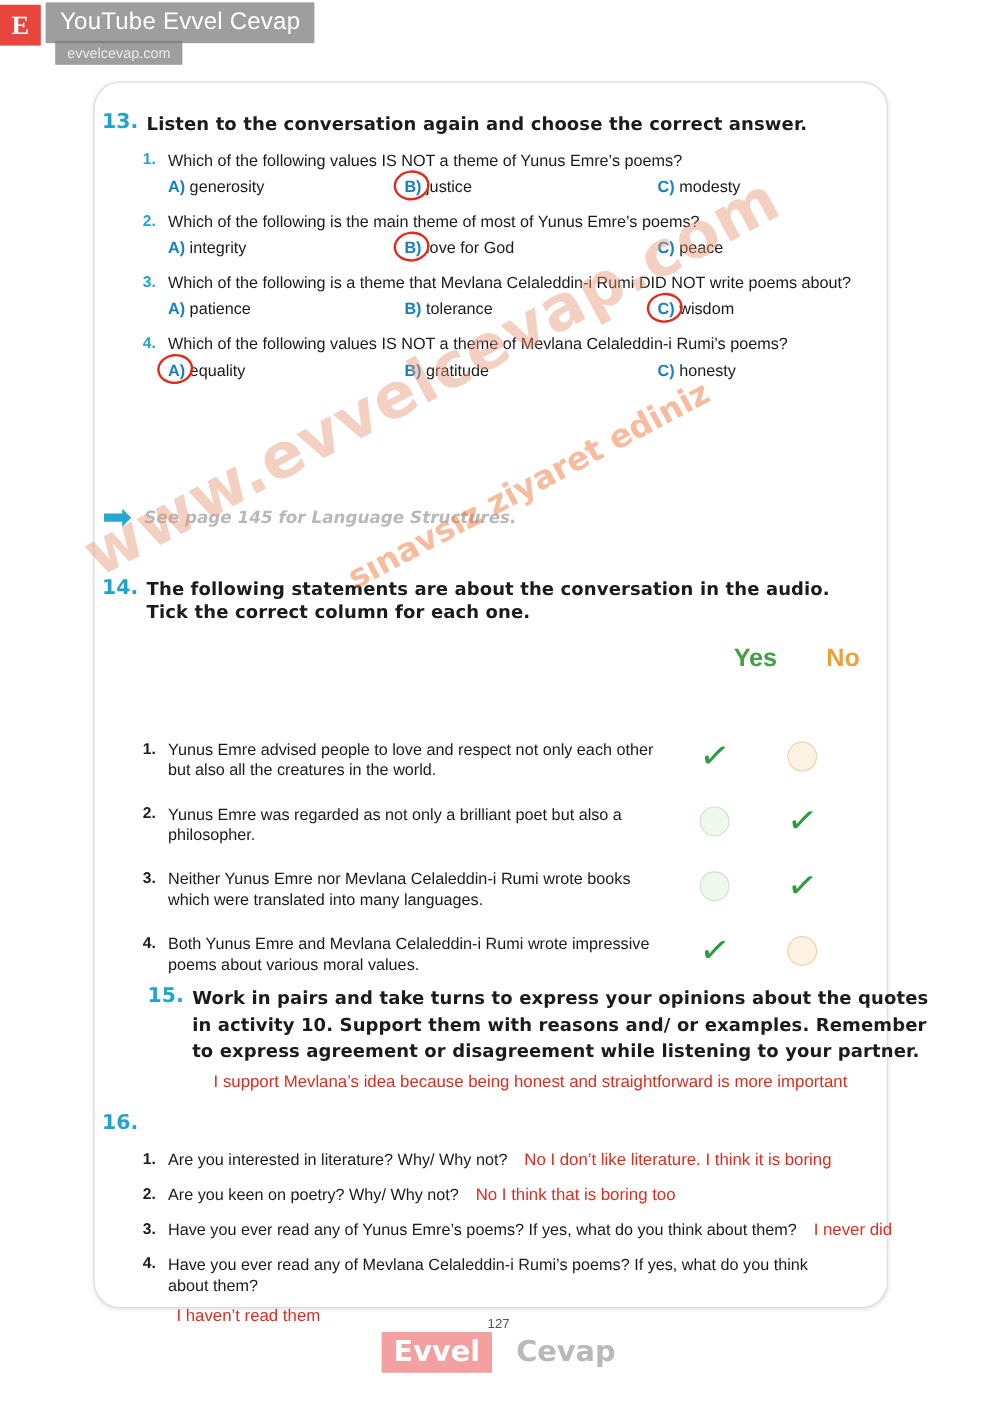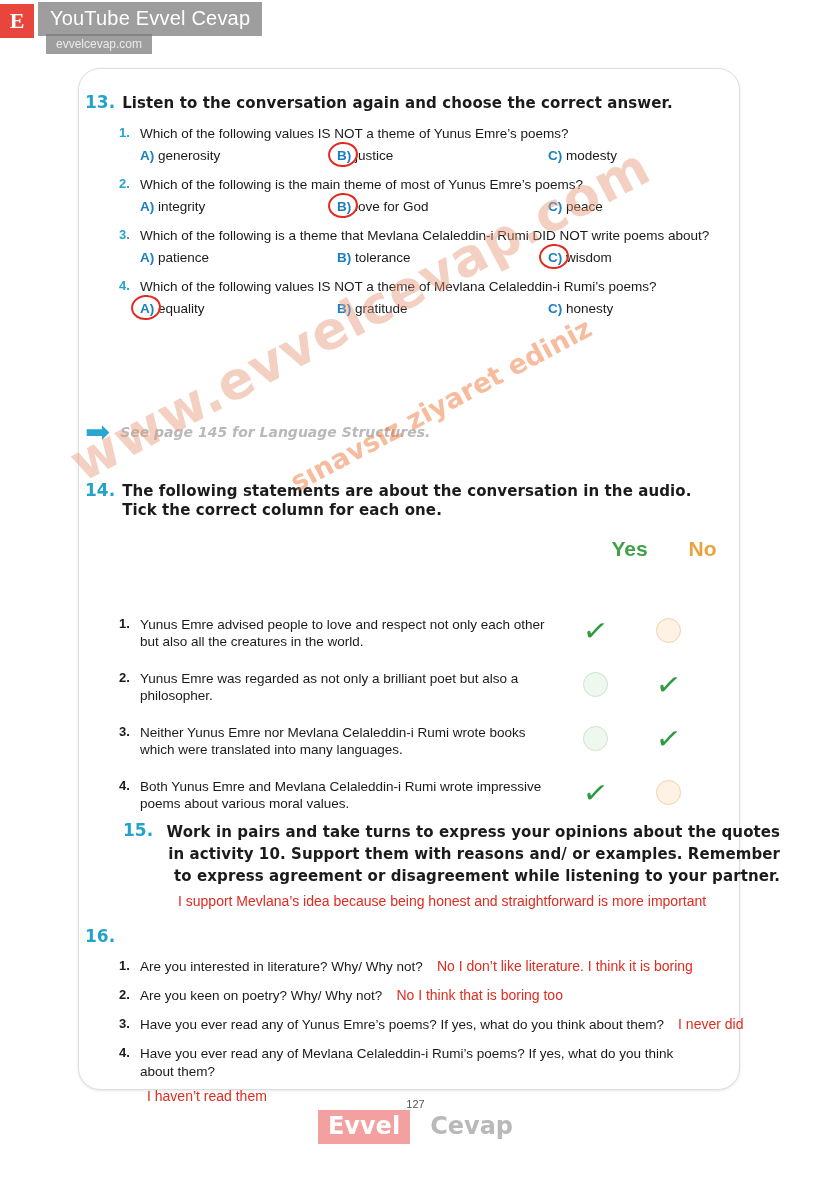--- a/index.html
+++ b/index.html
@@ -157,21 +157,21 @@
     color: #2e9b3f;
     font-size: 30px;
     line-height: 25px;
     font-weight: bold;
     transform: rotate(8deg);
     font-family: "DejaVu Sans", sans-serif;
   }
 
   
   #act15 { left: 6px; top: 752px; width: 660px; margin-left: 38px; }
-  #act15 .act-head .hand { font-size: 15px; line-height: 1.45; text-align: right; }
+  #act15 .act-head .hand { font-size: 15px; line-height: 1.45; }
   .student-ans {
     color: #e02b1f;
     font-size: 14px;
     font-family: "Liberation Sans", sans-serif;
   }
   .ans15 { margin-top: 6px; padding-left: 55px; }
 
   
   #act16 { left: 6px; top: 858px; width: 660px; }
   .qlist16 { margin-top: 12px; padding-left: 34px; }

